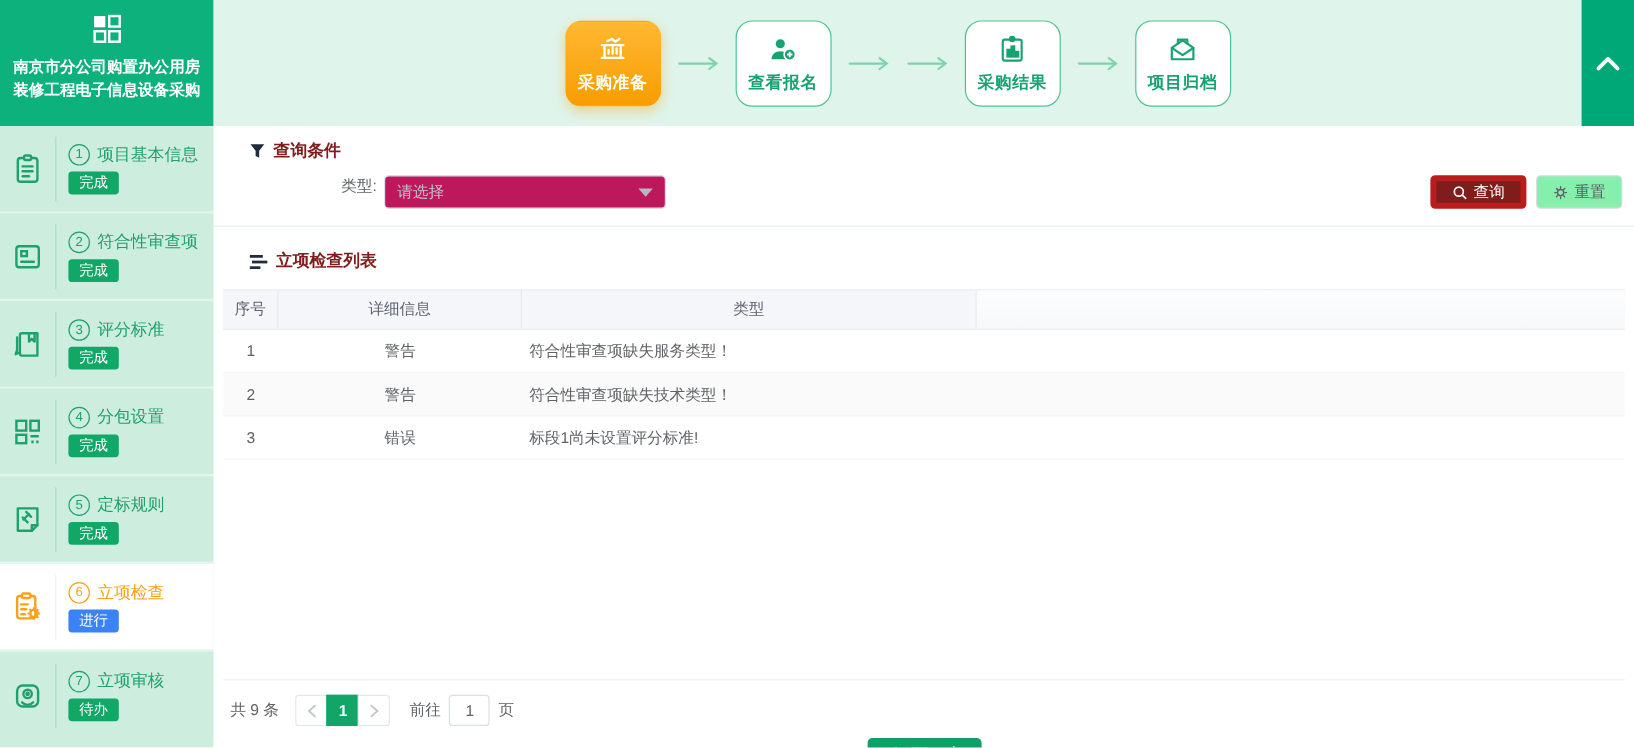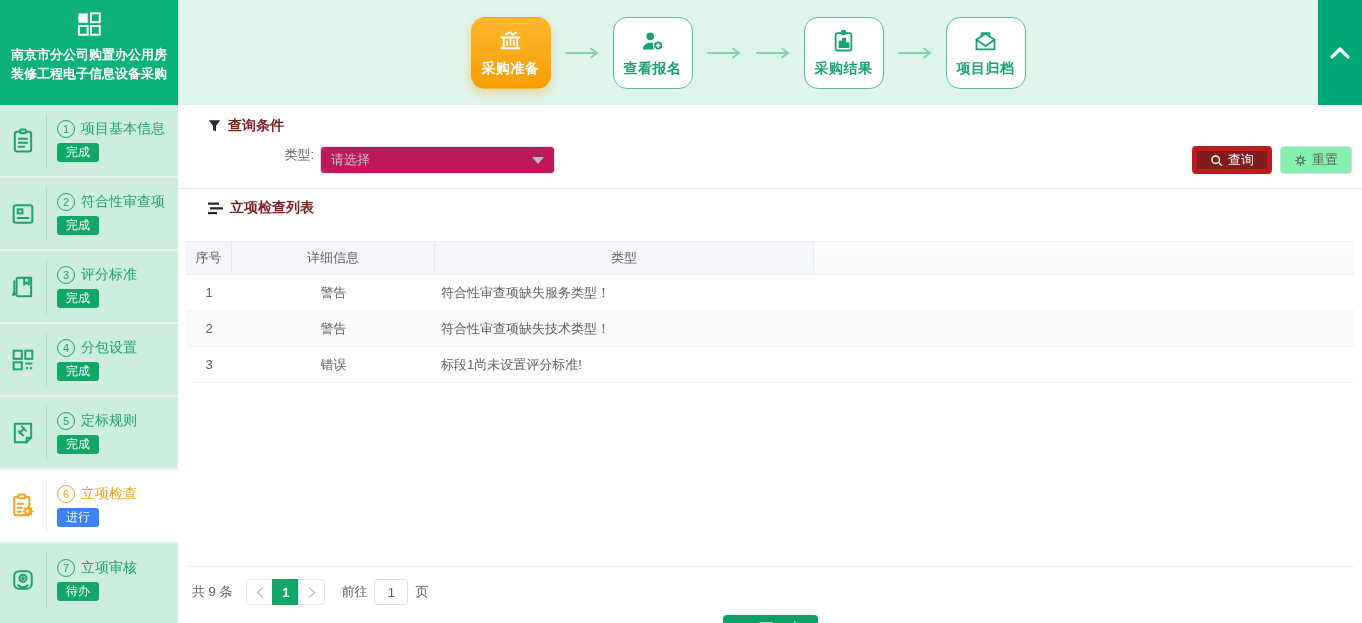--- a/index.html
+++ b/index.html
@@ -39,21 +39,21 @@
   .filter-sec .sec-title{padding-left:14px;}
   .filter-form{position:absolute;left:0;top:41px;display:flex;align-items:flex-start;}
   .f-field-label{width:142px;text-align:right;font-size:13px;color:#606266;box-sizing:border-box;padding-right:6px;}
   .select{width:235px;height:28px;border:1px solid #DCDFE6;border-radius:4px;background:#be185d;display:flex;align-items:center;justify-content:space-between;padding:0 10px;box-sizing:border-box;cursor:pointer;}
   .select .ph{color:#BFC4CC;font-size:13px;}
   .caret{width:0;height:0;border-left:6px solid transparent;border-right:6px solid transparent;border-top:7px solid #B4B9C2;}
   .filter-btns{position:absolute;right:10px;top:41px;display:flex;gap:8px;}
   .btn{height:28px;border-radius:4px;font-size:13px;display:inline-flex;align-items:center;gap:5px;padding:0 13px;box-sizing:border-box;cursor:pointer;}
   .btn-primary{background:#7f1d1d;color:#fff;border:5px solid #b91c1c;align-items:center;}
   .btn-plain{background:#86efac;color:#5A5E66;border:1px solid #D8DCE2;}
-  .list-head{height:38px;display:flex;align-items:center;padding-left:14px;box-sizing:border-box;}
+  .list-head{height:38px;display:flex;align-items:flex-end;padding-left:14px;box-sizing:border-box;}
   .table{margin:14px 8px;}
   .t-head,.t-row{display:grid;grid-template-columns:46px 203px 379px 1fr;}
   .t-head{height:32px;background:#F4F6FA;border-top:1px solid #EBEEF5;border-bottom:1px solid #EBEEF5;}
   .th{display:flex;align-items:center;justify-content:center;font-size:13px;color:#5E6370;border-right:1px solid #E6EAF0;}
   .th:last-child{border-right:none;background:linear-gradient(180deg,#FDFDFE,#F6F8FA);}
   .t-row{height:35px;border-bottom:1px solid #F2F4F7;}
   .t-row.stripe{background:#FAFAFA;}
   .td{display:flex;align-items:center;justify-content:center;font-size:13px;color:#606266;}
   .td.detail{justify-content:flex-start;padding-left:6px;}
   .pager{margin:183px 8px 0;border-top:1px solid #EBEEF5;padding:12px 0 0 6px;display:flex;align-items:center;font-size:13px;color:#606266;}

